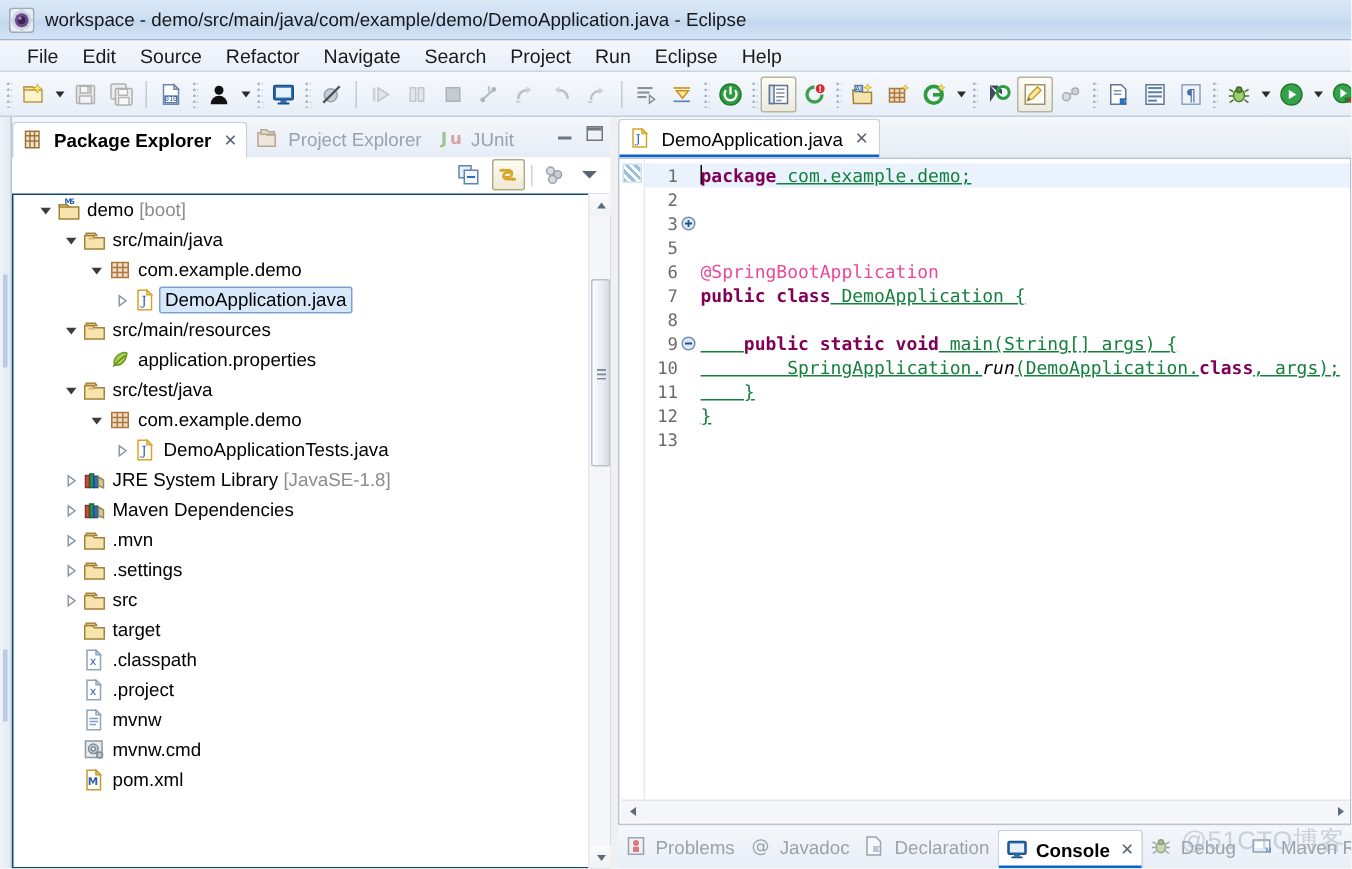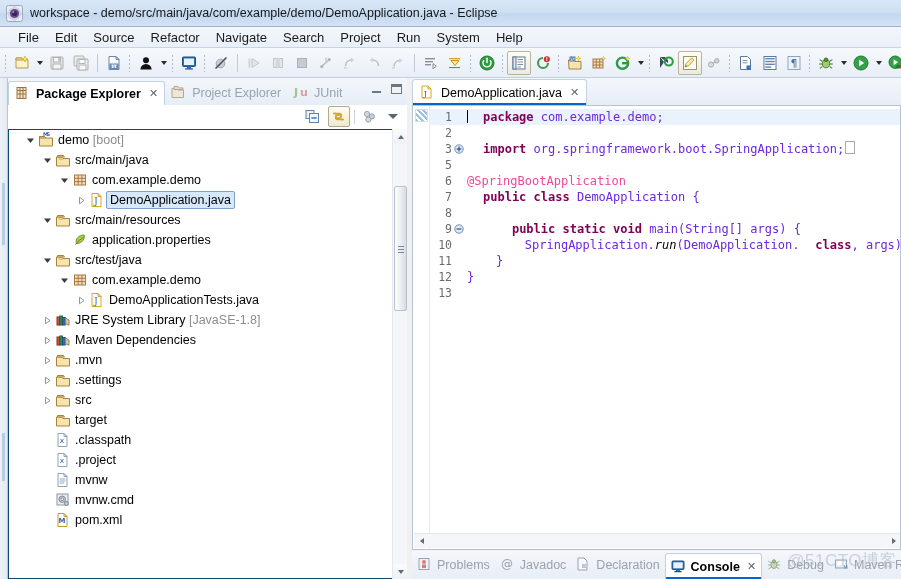--- a/index.html
+++ b/index.html
@@ -336,23 +336,23 @@
   .lnum {
     width: 22px; text-align: right; color: #6b6b6b;
     font-family: "DejaVu Sans Mono", monospace;
     font-size: 11.5px;
     flex: 0 0 auto;
   }
   .fold {
     width: 13px; flex: 0 0 auto; display:flex; align-items:center; justify-content:center;
   }
   .ctext { padding-left: 2px; }
-  .kw  { color: #7f0055; font-weight: bold; margin-left: 16px; }
+  .kw  { color: #7f0055; font-weight: bold; }
   .ann { color: #ec4899; }
-  .plain { color: #6d28d9; }
+  .plain { color: #15803d; text-decoration: underline; }
   .ital { font-style: italic; }
   .caret {
     display:inline-block; width:1px; height:13px;
     background:#000; vertical-align:-2px; margin-right:-1px;
   }
   .impbox {
     display:inline-block; width:8px; height:11px;
     border:1px solid #a9a9a9; vertical-align:-1px; margin-left:1px;
     background:#fff;
   }
@@ -438,21 +438,21 @@
 
   <div class="menubar">
     <div class="menu-item">File</div>
     <div class="menu-item">Edit</div>
     <div class="menu-item">Source</div>
     <div class="menu-item">Refactor</div>
     <div class="menu-item">Navigate</div>
     <div class="menu-item">Search</div>
     <div class="menu-item">Project</div>
     <div class="menu-item">Run</div>
-    <div class="menu-item">System</div>
+    <div class="menu-item">Eclipse</div>
     <div class="menu-item">Help</div>
   </div>
 
   <div class="toolbar">
 
     <div class="tb-grip"></div>
 
     <div class="tb-btn">
       <span class="ic">
         <svg width="16" height="16" viewBox="0 0 16 16">
@@ -1224,21 +1224,21 @@
           <div class="ed-marker"></div>
         </div>
         <div class="code">
 
         <div class="cline cur"><span class="lnum">1</span><span class="fold"></span><span class="ctext"><span class="caret"></span><span class="kw">package</span><span class="plain"> com.example.demo;</span></span></div>
             <div class="cline"><span class="lnum">2</span><span class="fold"></span><span class="ctext"></span></div>
             <div class="cline"><span class="lnum">3</span><span class="fold"><svg width="10" height="10" viewBox="0 0 10 10">
                   <circle cx="5" cy="5" r="4.2" fill="#dfeaf6" stroke="#6f8fb5"></circle>
                   <line x1="2.6" y1="5" x2="7.4" y2="5" stroke="#27527f" stroke-width="1.2"></line>
                   <line x1="5" y1="2.6" x2="5" y2="7.4" stroke="#27527f" stroke-width="1.2"></line>
-                </svg></span><span class="ctext"><span class="kw">import</span><span class="plain"> org.springframework.boot.SpringApplication;</span><span class="impbox"></span></span></div>
+                </svg></span></div>
             <div class="cline"><span class="lnum">5</span><span class="fold"></span><span class="ctext"></span></div>
             <div class="cline"><span class="lnum">6</span><span class="fold"></span><span class="ctext"><span class="ann">@SpringBootApplication</span></span></div>
             <div class="cline"><span class="lnum">7</span><span class="fold"></span><span class="ctext"><span class="kw">public class</span><span class="plain"> DemoApplication {</span></span></div>
             <div class="cline"><span class="lnum">8</span><span class="fold"></span><span class="ctext"></span></div>
             <div class="cline"><span class="lnum">9</span><span class="fold"><svg width="10" height="10" viewBox="0 0 10 10">
                   <circle cx="5" cy="5" r="4.2" fill="#dfeaf6" stroke="#6f8fb5"></circle>
                   <line x1="2.6" y1="5" x2="7.4" y2="5" stroke="#27527f" stroke-width="1.2"></line>
                 </svg></span><span class="ctext"><span class="plain">    </span><span class="kw">public static void</span><span class="plain"> main(String[] args) {</span></span></div>
             <div class="cline"><span class="lnum">10</span><span class="fold"></span><span class="ctext"><span class="plain">        SpringApplication.</span><span class="ital">run</span><span class="plain">(DemoApplication.</span><span class="kw">class</span><span class="plain">, args);</span></span></div>
             <div class="cline"><span class="lnum">11</span><span class="fold"></span><span class="ctext"><span class="plain">    }</span></span></div>

